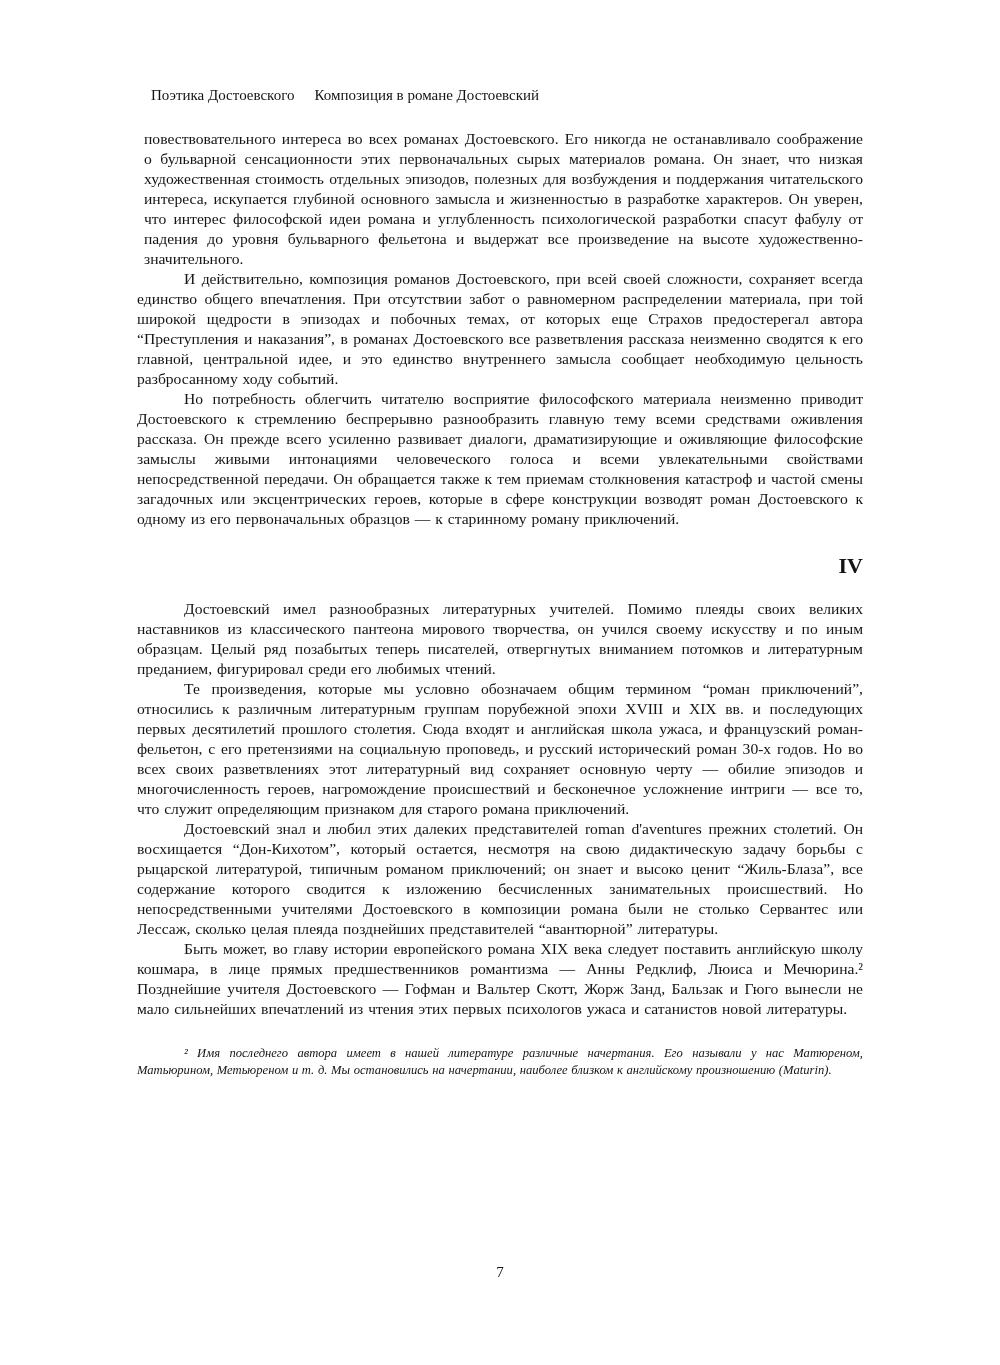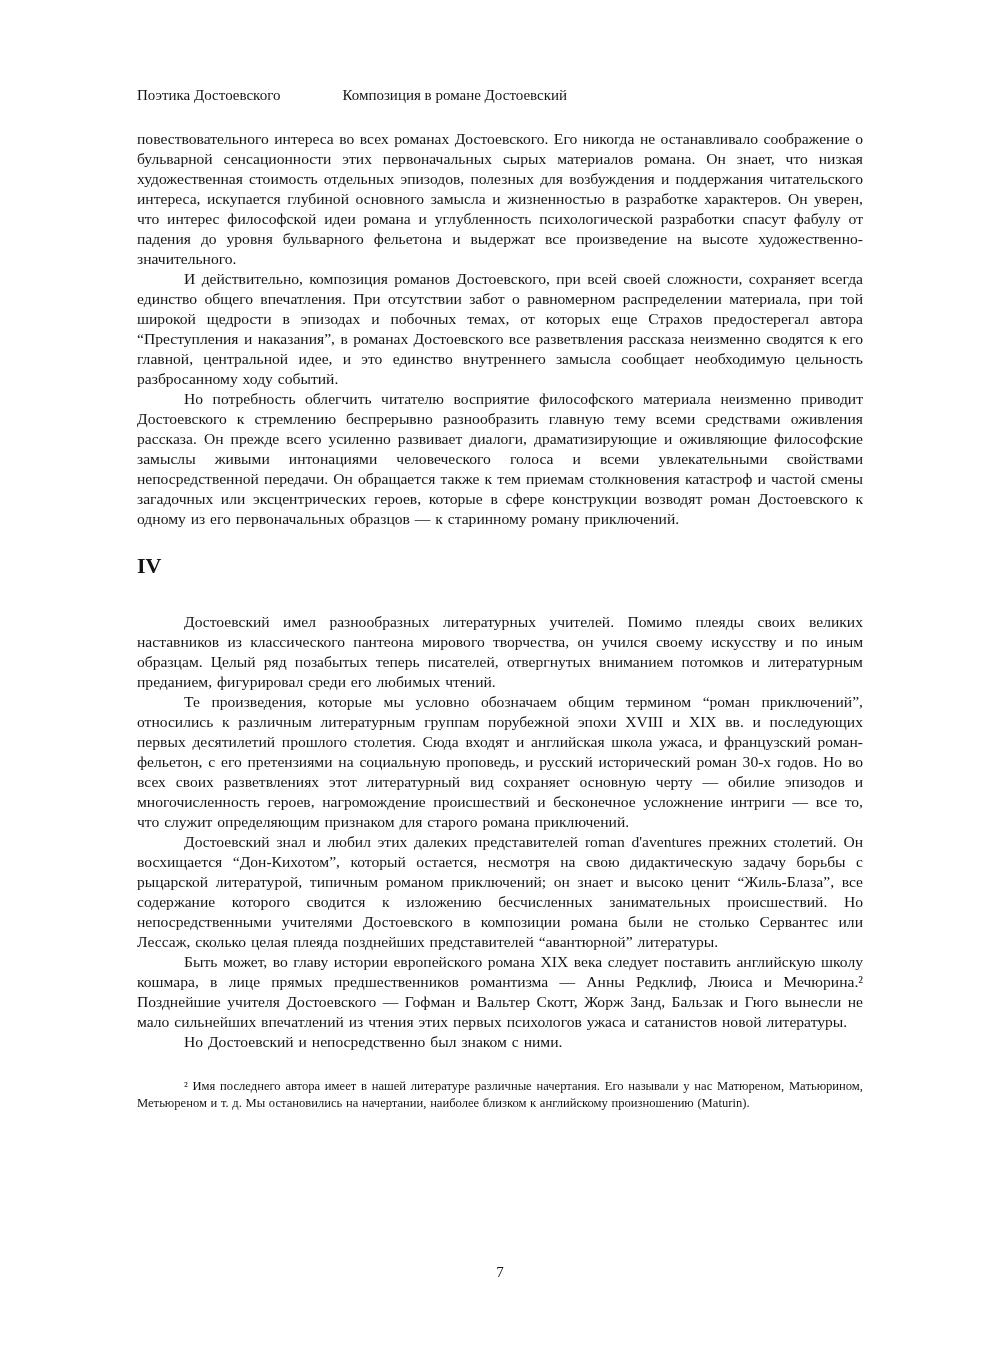--- a/index.html
+++ b/index.html
@@ -9,50 +9,52 @@
     width: 1000px;
     height: 1365px;
     margin: 0 auto;
     background: #ffffff;
     font-family: "Liberation Serif", "DejaVu Serif", serif;
     color: #141414;
     padding: 86px 137px 0 137px;
   }
   .running-head {
     display: flex;
-    gap: 62px;
+    gap: 20px;
     font-size: 15px;
     line-height: 19px;
     margin-bottom: 24px;
     white-space: nowrap;
+    margin-left: 14px;
   }
   .body-text p {
     font-size: 15.6px;
     line-height: 20px;
     text-align: justify;
     text-indent: 47px;
     word-spacing: 1px;
   }
-  .body-text p.no-indent { text-indent: 0; }
+  .body-text p.no-indent { text-indent: 0; margin-left: 7px; }
   .body-text p.continues { text-align-last: justify; }
   .section-heading {
-    text-align: left;
+    text-align: right;
     font-weight: bold;
     font-size: 22px;
     line-height: 26px;
-    margin: 24px 0 33px 0;
+    margin: 24px 0 20px 0;
     font-family: "Liberation Serif", "DejaVu Serif", serif;
   }
   .footnote {
     margin-top: 26px;
     font-size: 12.6px;
     line-height: 17px;
     text-align: justify;
     text-indent: 47px;
     word-spacing: 0.5px;
+    font-style: italic;
   }
   .page-number {
     position: absolute;
     left: 0;
     bottom: 84px;
     width: 100%;
     text-align: center;
     font-size: 15px;
   }
 </style>
@@ -70,20 +72,19 @@
     <p class="no-indent">повествовательного интереса во всех романах Достоевского. Его никогда не останавливало соображение о бульварной сенсационности этих первоначальных сырых материалов романа. Он знает, что низкая художественная стоимость отдельных эпизодов, полезных для возбуждения и поддержания читательского интереса, искупается глубиной основного замысла и жизненностью в разработке характеров. Он уверен, что интерес философской идеи романа и углубленность психологической разработки спасут фабулу от падения до уровня бульварного фельетона и выдержат все произведение на высоте художественно-значительного.</p>
     <p>И действительно, композиция романов Достоевского, при всей своей сложности, сохраняет всегда единство общего впечатления. При отсутствии забот о равномерном распределении материала, при той широкой щедрости в эпизодах и побочных темах, от которых еще Страхов предостерегал автора “Преступления и наказания”, в романах Достоевского все разветвления рассказа неизменно сводятся к его главной, центральной идее, и это единство внутреннего замысла сообщает необходимую цельность разбросанному ходу событий.</p>
     <p>Но потребность облегчить читателю восприятие философского материала неизменно приводит Достоевского к стремлению беспрерывно разнообразить главную тему всеми средствами оживления рассказа. Он прежде всего усиленно развивает диалоги, драматизирующие и оживляющие философские замыслы живыми интонациями человеческого голоса и всеми увлекательными свойствами непосредственной передачи. Он обращается также к тем приемам столкновения катастроф и частой смены загадочных или эксцентрических героев, которые в сфере конструкции возводят роман Достоевского к одному из его первоначальных образцов — к старинному роману приключений.</p>
 
     <h2 class="section-heading">IV</h2>
 
     <p>Достоевский имел разнообразных литературных учителей. Помимо плеяды своих великих наставников из классического пантеона мирового творчества, он учился своему искусству и по иным образцам. Целый ряд позабытых теперь писателей, отвергнутых вниманием потомков и литературным преданием, фигурировал среди его любимых чтений.</p>
     <p>Те произведения, которые мы условно обозначаем общим термином “роман приключений”, относились к различным литературным группам порубежной эпохи XVIII и XIX вв. и последующих первых десятилетий прошлого столетия. Сюда входят и английская школа ужаса, и французский роман-фельетон, с его претензиями на социальную проповедь, и русский исторический роман 30-х годов. Но во всех своих разветвлениях этот литературный вид сохраняет основную черту — обилие эпизодов и многочисленность героев, нагромождение происшествий и бесконечное усложнение интриги — все то, что служит определяющим признаком для старого романа приключений.</p>
     <p>Достоевский знал и любил этих далеких представителей roman d'aventures прежних столетий. Он восхищается “Дон-Кихотом”, который остается, несмотря на свою дидактическую задачу борьбы с рыцарской литературой, типичным романом приключений; он знает и высоко ценит “Жиль-Блаза”, все содержание которого сводится к изложению бесчисленных занимательных происшествий. Но непосредственными учителями Достоевского в композиции романа были не столько Сервантес или Лессаж, сколько целая плеяда позднейших представителей “авантюрной” литературы.</p>
     <p>Быть может, во главу истории европейского романа XIX века следует поставить английскую школу кошмара, в лице прямых предшественников романтизма — Анны Редклиф, Люиса и Мечюрина.² Позднейшие учителя Достоевского — Гофман и Вальтер Скотт, Жорж Занд, Бальзак и Гюго вынесли не мало сильнейших впечатлений из чтения этих первых психологов ужаса и сатанистов новой литературы.</p>
-    <p>Но Достоевский и непосредственно был знаком с ними.</p>
   </div>
 
   <div class="footnote">² Имя последнего автора имеет в нашей литературе различные начертания. Его называли у нас Матюреном, Матьюрином, Метьюреном и т. д. Мы остановились на начертании, наиболее близком к английскому произношению (Maturin).</div>
 
   <div class="page-number">7</div>
 
 </div>
 
 </body></html>

